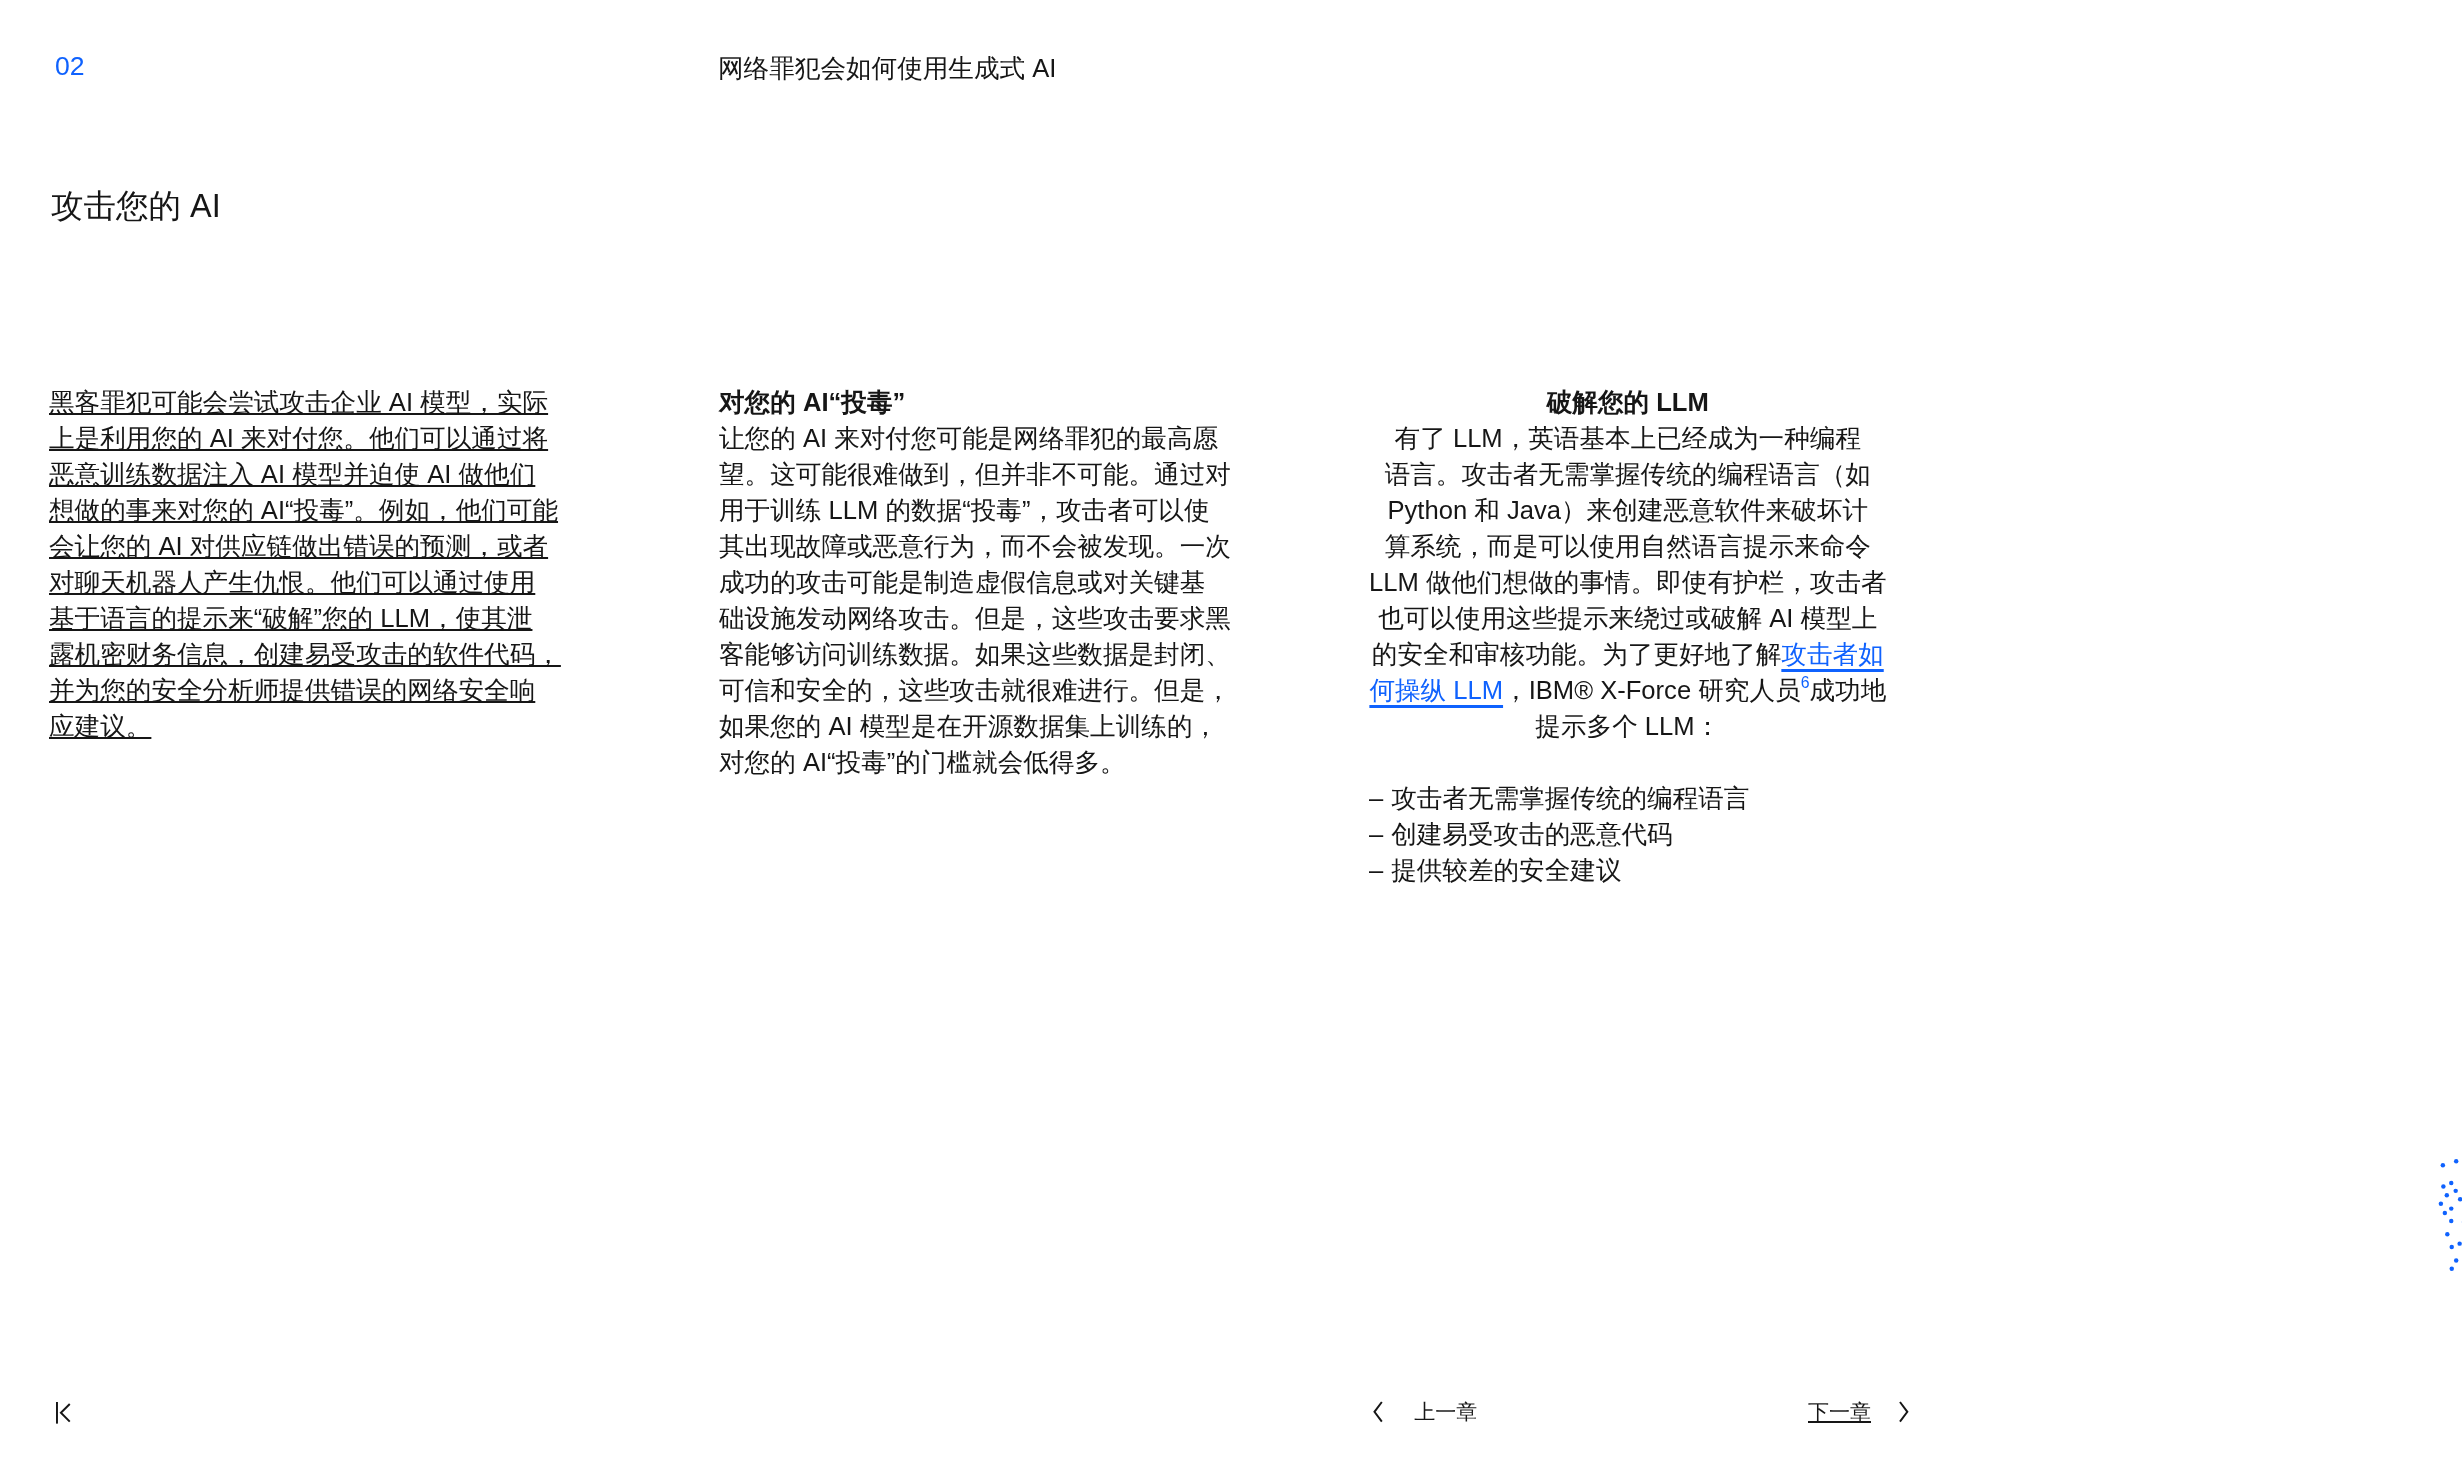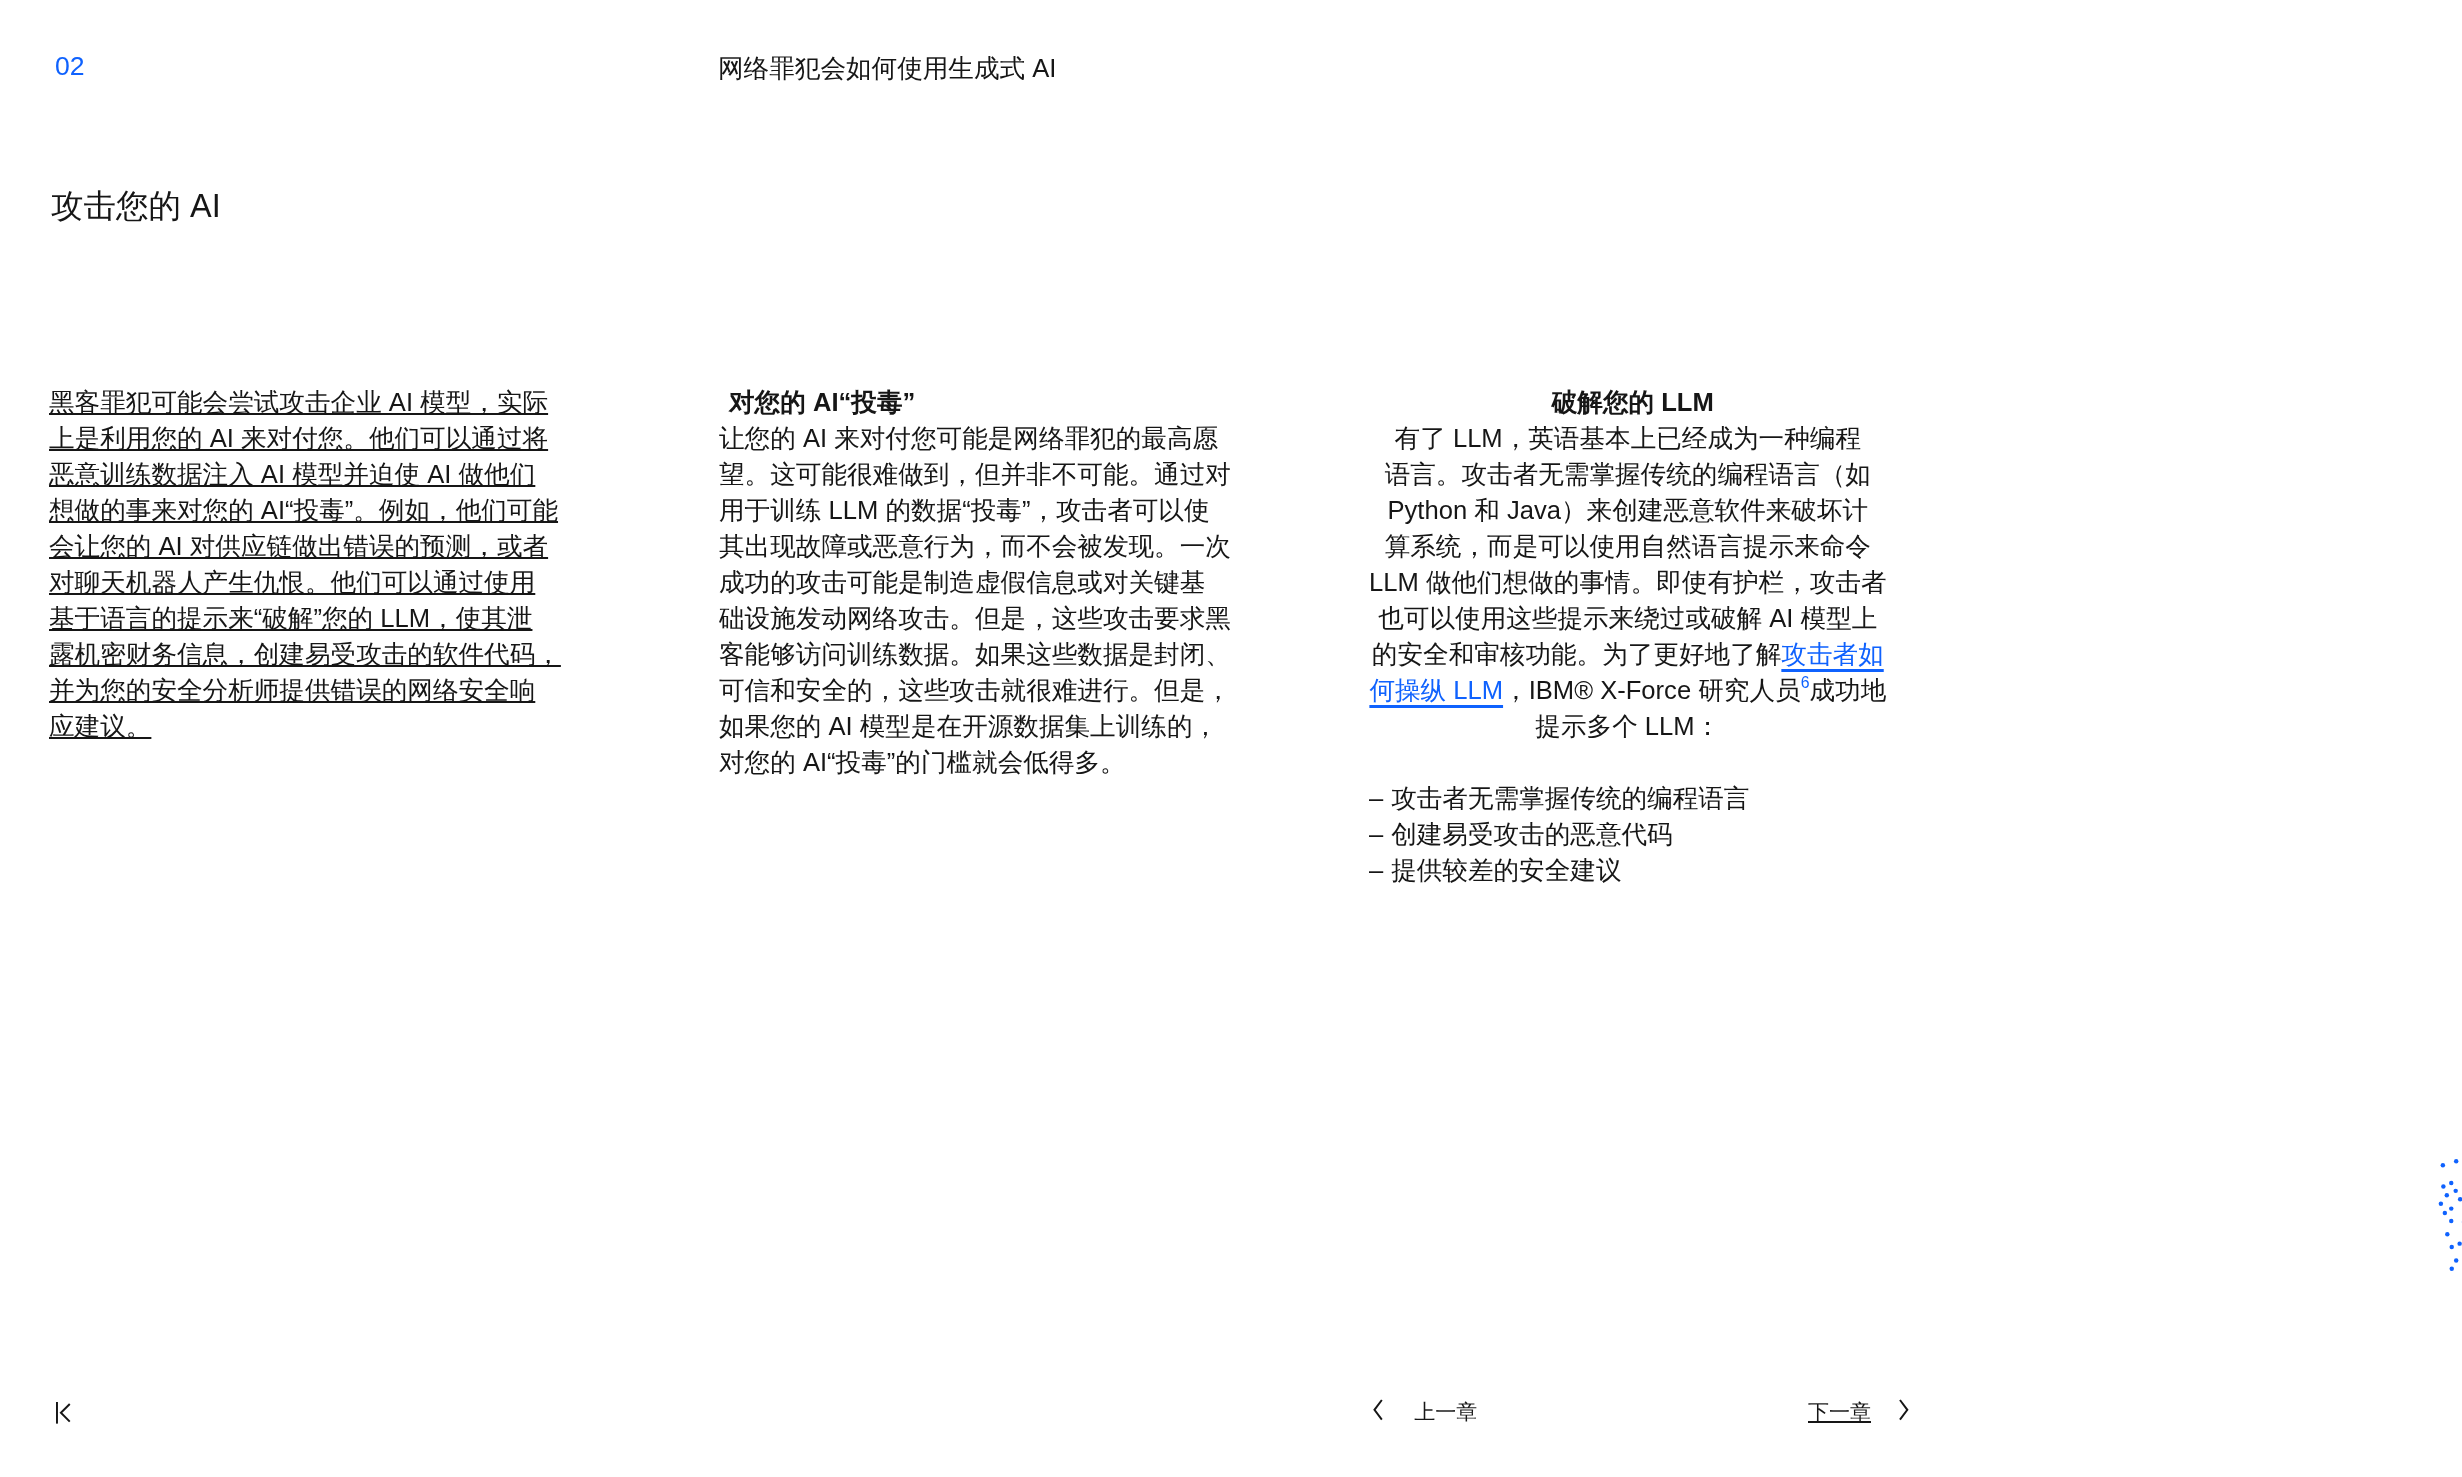--- a/index.html
+++ b/index.html
@@ -38,41 +38,41 @@
   }
   
   .col{
     position:absolute; top:384px;
     font-size:25.6px; line-height:36px;
     color:var(--text);
   }
   .col-1{left:49px;text-decoration:underline;}
   .col-2{left:719px;}
   .col-3{left:1369px;text-align:center;}
-  .col-heading{font-weight:700; white-space:pre;margin-left:10px;}
+  .col-heading{font-weight:700; white-space:pre;}
   .para{white-space:pre;}
   .link{
     color:var(--accent);
     text-decoration:underline;
     text-decoration-thickness:2.5px;
     text-underline-offset:6.4px;
     cursor:pointer;
   }
   sup.fn{
     color:var(--accent);
     font-size:15.8px;
     line-height:0;
     vertical-align:10.8px;
     cursor:pointer;
   }
   .bullets{margin-top:36px;}
   .bullet{display:flex; gap:7.9px; line-height:36px; white-space:pre;}
   .bullet .dash{flex:0 0 auto;}
   
-  .nav-item{position:absolute; display:flex; color:var(--text);}
+  .nav-item{position:absolute; display:flex; align-items:center; color:var(--text);}
   .first-page{left:54px; top:1400px; height:25.6px; cursor:pointer;}
   .prev{left:1371px; top:1398px; height:27.6px; gap:29.5px; font-size:21px; cursor:pointer;}
   .next{left:1808px; top:1398px; height:27.6px; gap:25.6px; font-size:21px; cursor:pointer;text-decoration:underline;}
   .stroke-dark{stroke:var(--text); fill:none; stroke-width:4;}
   
   .deco{position:absolute; left:2428px; top:1143px;}
   .accent-stroke{stroke:var(--accent); fill:none;}
   .accent-fill{fill:var(--accent);}
 </style>
 </head>

